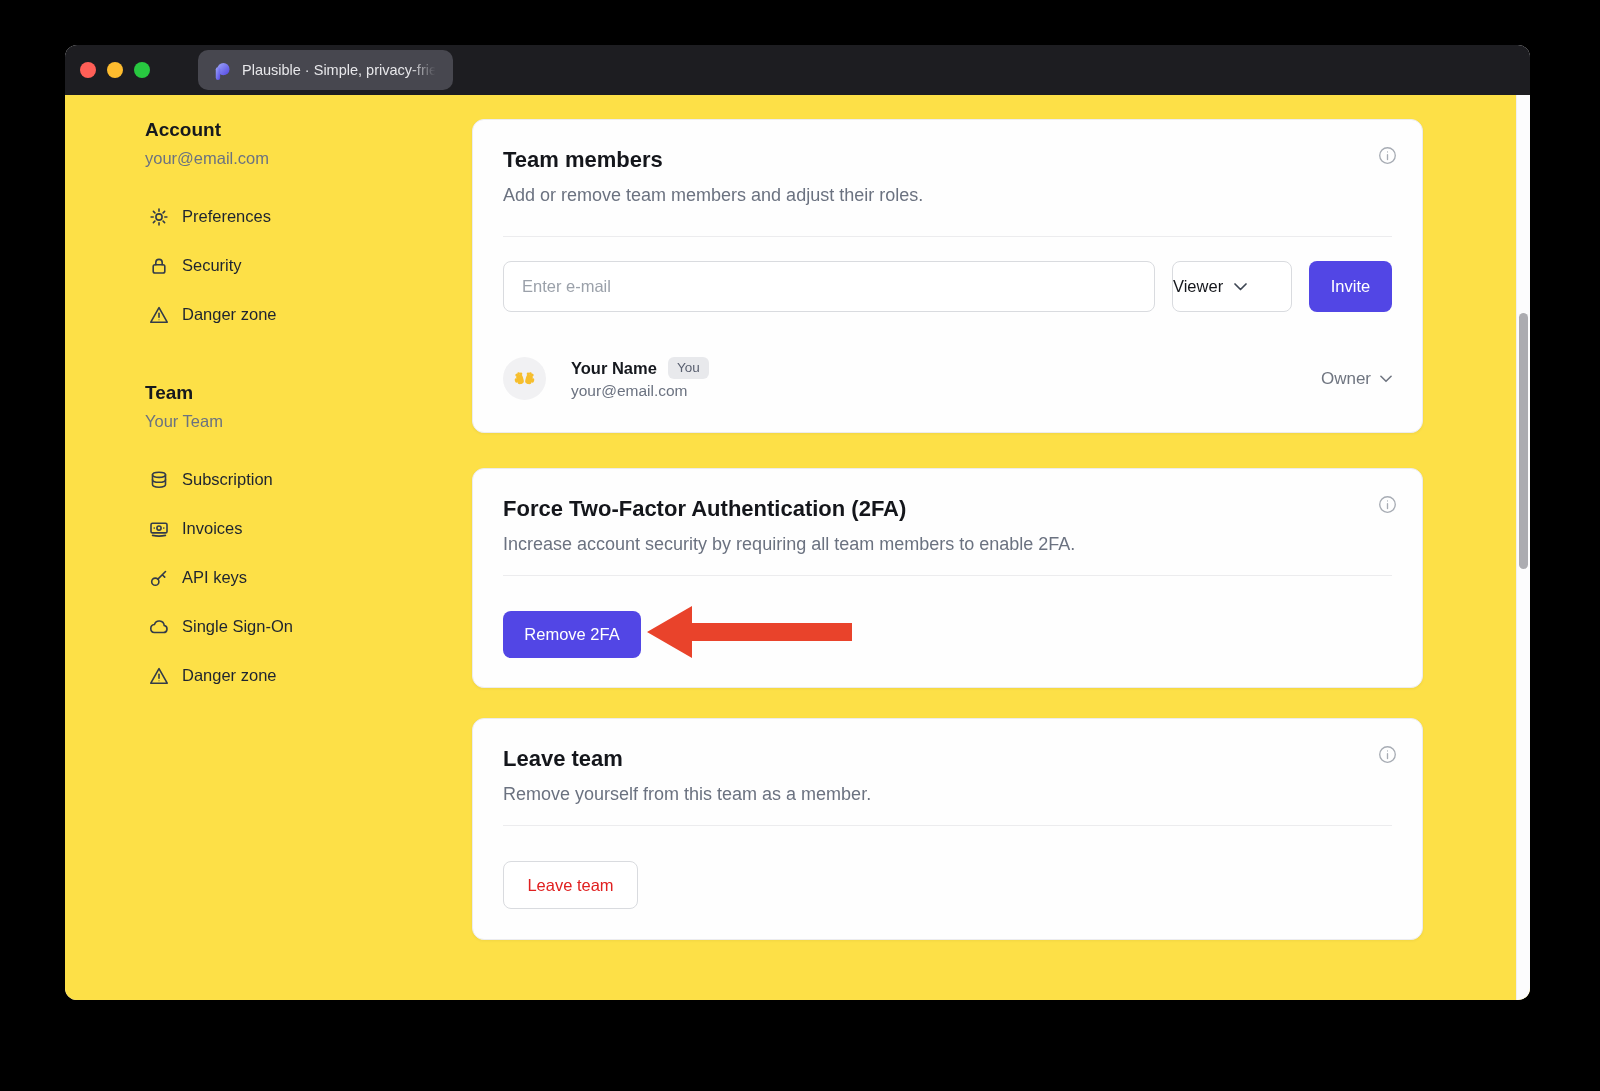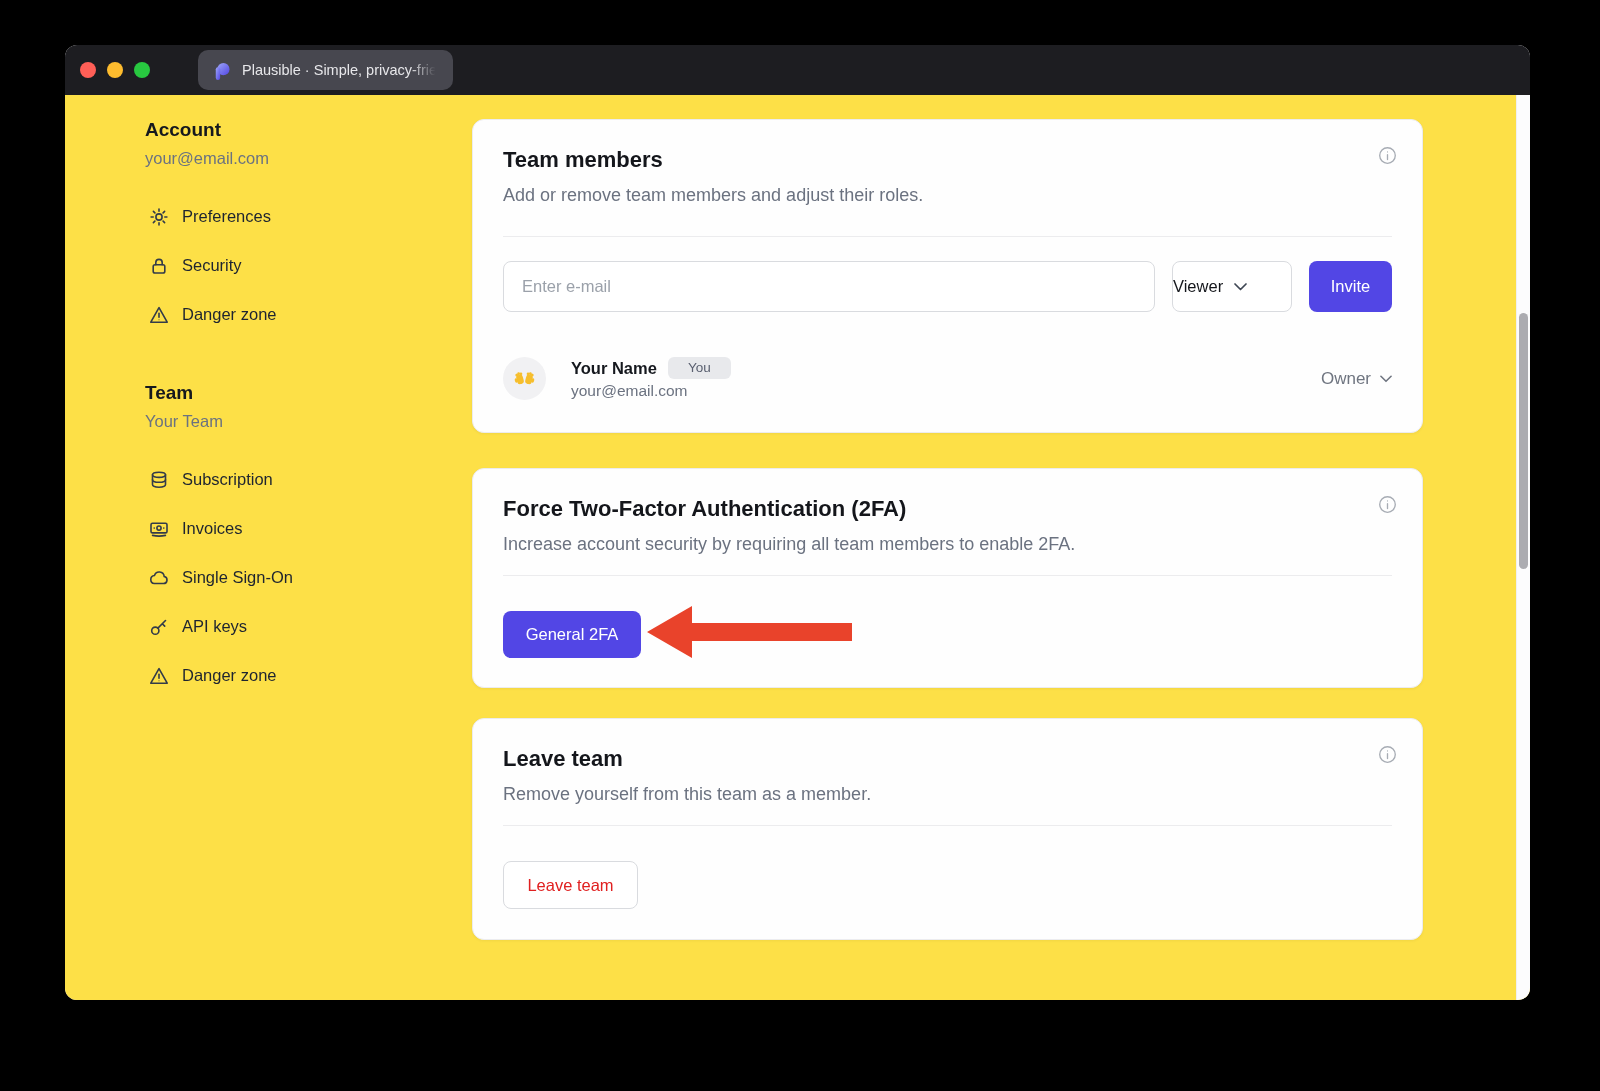--- a/index.html
+++ b/index.html
@@ -81,21 +81,21 @@
   }
   .invite-btn { width: 83px; height: 51px; }
   
   .member-row { display: flex; align-items: center; margin: 45px 30px 0; justify-content: center; }
   .avatar { width: 43px; height: 43px; border-radius: 50%; background: #F1F1F3;
     display: flex; align-items: center; justify-content: center; }
   .member-info { margin-left: 25px; }
   .name-line { display: flex; align-items: center; gap: 11px; }
   .member-name { font-size: 16.5px; font-weight: 600; color: #15181E; line-height: 20px; }
   .you-badge { background: #E8E9EC; color: #5A6070; font-size: 13.5px;
-    padding: 3px 20px; border-radius: 6px; line-height: 16px; }
+    padding: 3px 9px; border-radius: 6px; line-height: 16px; }
   .member-email { font-size: 15.5px; color: #6B7280; margin-top: 3px; }
   .owner-btn { margin-left: auto; display: flex; align-items: center; gap: 9px;
     background: none; border: none; font-family: inherit; cursor: pointer;
     font-size: 17px; color: #6F7580; }
   
   .enforce-btn { display: block; margin: 35px 0 0 30px; width: 138px; height: 47px; }
   .btn-outline-danger {
     display: block; margin: 35px 0 0 30px; width: 135px; height: 48px;
     background: #fff; border: 1px solid #D9DBDF; border-radius: 8px;
     color: #E02020; font-size: 16.5px; font-weight: 500; font-family: inherit; cursor: pointer;
@@ -182,30 +182,30 @@
       <div class="nav-item">
         <svg class="icon" width="22" height="22" viewBox="0 0 22 22">
           <rect x="3" y="5.3" width="16" height="9.6" rx="1.5"></rect>
           <circle cx="11" cy="10.1" r="2.1"></circle>
           <path d="M6.2 10.1h.01M15.8 10.1h.01M4.6 17.4c4.2.9 8.6.9 12.8 0"></path>
         </svg>
         <span>Invoices</span>
       </div>
       <div class="nav-item">
         <svg class="icon" width="22" height="22" viewBox="0 0 22 22">
-          <path d="M6.4 16.5h9.1a3.5 3.5 0 0 0 .7-6.93 5 5 0 0 0-9.74-1.13A4.05 4.05 0 0 0 6.4 16.5z"></path>
-        </svg>
-        <span>Single Sign-On</span>
-      </div>
-      <div class="nav-item">
-        <svg class="icon" width="22" height="22" viewBox="0 0 22 22">
           <circle cx="7.3" cy="14.7" r="3.6"></circle>
           <path d="M9.9 12.1l7.6-7.6M14.3 7.7l2.4 2.4"></path>
         </svg>
         <span>API keys</span>
+      </div>
+      <div class="nav-item">
+        <svg class="icon" width="22" height="22" viewBox="0 0 22 22">
+          <path d="M6.4 16.5h9.1a3.5 3.5 0 0 0 .7-6.93 5 5 0 0 0-9.74-1.13A4.05 4.05 0 0 0 6.4 16.5z"></path>
+        </svg>
+        <span>Single Sign-On</span>
       </div>
       <div class="nav-item">
         <svg class="icon" width="22" height="22" viewBox="0 0 22 22">
           <path d="M11 3.6 2.8 18.2h16.4L11 3.6z"></path>
           <path d="M11 9.4v3.8"></path>
             <circle cx="11" cy="15.7" r=".5" fill="#333B49" stroke="none"></circle>
         </svg>
         <span>Danger zone</span>
       </div>
     </nav>
@@ -274,21 +274,21 @@
       <button class="info-btn">
         <svg viewBox="0 0 20 20" width="19" height="19" fill="none" stroke="#A7ACB4" stroke-width="1.4" stroke-linecap="round">
           <circle cx="10" cy="10" r="8.2"></circle>
             <path d="M10 9.2v5"></path>
             <circle cx="10" cy="6.2" r=".6" fill="#A7ACB4" stroke="none"></circle>
         </svg>
       </button>
       <h2>Force Two-Factor Authentication (2FA)</h2>
       <p class="sub">Increase account security by requiring all team members to enable 2FA.</p>
       <div class="divider"></div>
-      <button class="btn-primary enforce-btn">General 2FA</button>
+      <button class="btn-primary enforce-btn">Remove 2FA</button>
     </section>
 
     <section class="card" style="top:623px;height:222px">
       <button class="info-btn">
         <svg viewBox="0 0 20 20" width="19" height="19" fill="none" stroke="#A7ACB4" stroke-width="1.4" stroke-linecap="round">
           <circle cx="10" cy="10" r="8.2"></circle>
             <path d="M10 9.2v5"></path>
             <circle cx="10" cy="6.2" r=".6" fill="#A7ACB4" stroke="none"></circle>
         </svg>
       </button>

